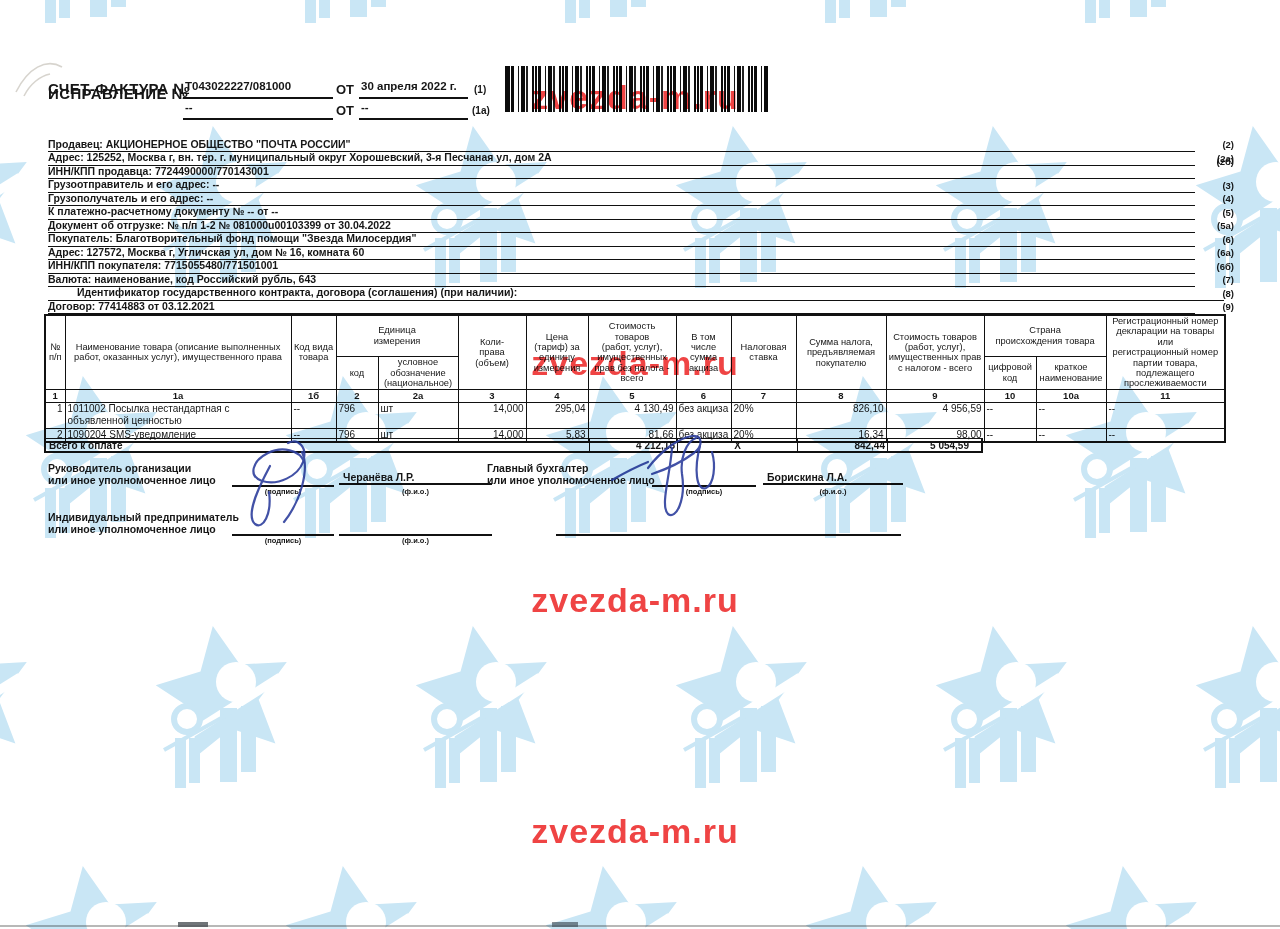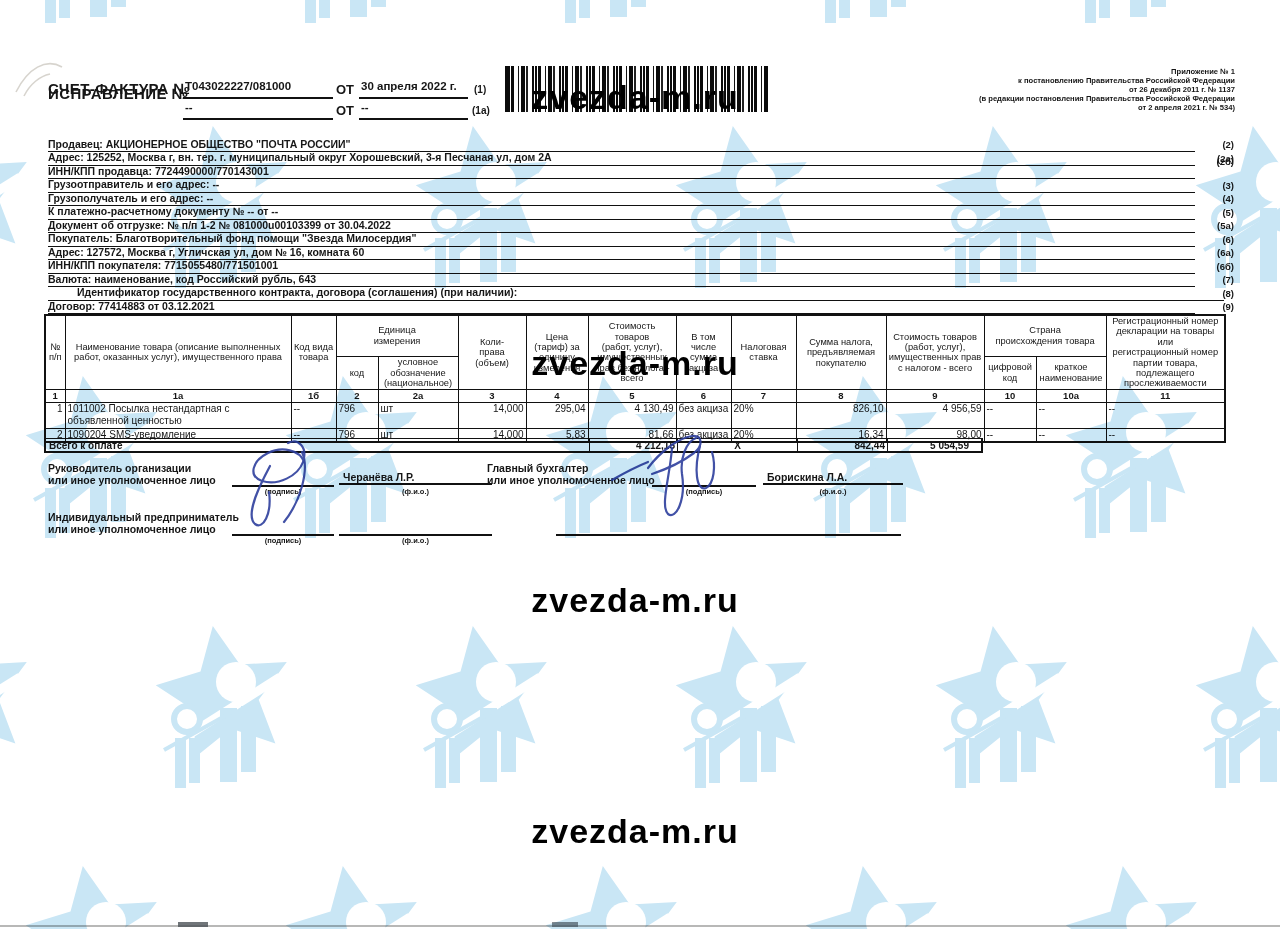--- a/index.html
+++ b/index.html
@@ -47,21 +47,21 @@
   .tr-tax{width:90px;border-left:1px solid #111;justify-content:flex-end;padding-right:2px;}
   .tr-total{width:84px;border-left:1px solid #111;justify-content:flex-end;padding-right:2px;}
   
   .slabel{position:absolute;font-size:10.5px;font-weight:bold;line-height:11.5px;white-space:pre-line;}
   .sline{position:absolute;border-bottom:2px solid #111;height:22px;}
   .sname{position:absolute;font-size:10.5px;font-weight:bold;padding-left:4px;display:flex;align-items:flex-end;box-sizing:border-box;}
   .scap{position:absolute;text-align:center;font-size:7.5px;font-weight:bold;line-height:8.5px;white-space:pre-line;}
   
   #wm{position:absolute;inset:0;z-index:5;pointer-events:none;mix-blend-mode:multiply;}
   .wm-star{position:absolute;width:160px;height:175px;}
-  .wm-url{position:absolute;font-size:34px;font-weight:bold;color:#000000;letter-spacing:1px;
+  .wm-url{position:absolute;font-size:34px;font-weight:bold;color:#ef4444;letter-spacing:1px;
     transform:translate(-50%,-50%);white-space:nowrap;}
   
   .scan-bottom{position:absolute;left:0;top:925px;width:1280px;height:2px;background:#9a9a98;opacity:.7;}
   .scan-bottom2{position:absolute;left:178px;top:922px;width:30px;height:5px;background:#4c5358;opacity:.8;}
   .scan-bottom3{position:absolute;left:552px;top:922px;width:26px;height:5px;background:#5a6065;opacity:.7;}
 </style>
 </head>
 <body>
 
 <div class="doc">
@@ -72,25 +72,20 @@
   <div class="hval" style="left:359px;top:80px;width:107px;">30 апреля 2022 г.</div>
   <div class="href" style="left:474px;top:84px;">(1)</div>
 
   <div class="title" style="left:48px;top:85px;">ИСПРАВЛЕНИЕ №</div>
   <div class="hval" style="left:183px;top:101px;width:148px;">--</div>
   <div class="hfrom" style="left:336px;top:103px;">ОТ</div>
   <div class="hval" style="left:359px;top:101px;width:107px;">--</div>
   <div class="href" style="left:472px;top:105px;">(1а)</div>
 
   <div class="barcode"></div>
-  <div class="legal">Приложение № 1
-к постановлению Правительства Российской Федерации
-от 26 декабря 2011 г. № 1137
-(в редакции постановления Правительства Российской Федерации
-от 2 апреля 2021 г. № 534)</div>
 
   <div class="iline" style="top:137.5px;">Продавец: АКЦИОНЕРНОЕ ОБЩЕСТВО "ПОЧТА РОССИИ"</div>
   <div class="iref" style="top:139px;">(2)</div>
   <div class="iline" style="top:151px;">Адрес: 125252, Москва г, вн. тер. г.  муниципальный округ Хорошевский, 3-я Песчаная ул, дом 2А</div>
   <div class="iref" style="top:152.5px;">(2а)</div>
   <div class="iline" style="top:164.5px;">ИНН/КПП продавца: 7724490000/770143001</div>
   <div class="iref" style="top:156px;">(2б)</div>
   <div class="iline" style="top:178px;">Грузоотправитель и его адрес: --</div>
   <div class="iref" style="top:179.5px;">(3)</div>
   <div class="iline" style="top:191.5px;">Грузополучатель и его адрес: --</div>

